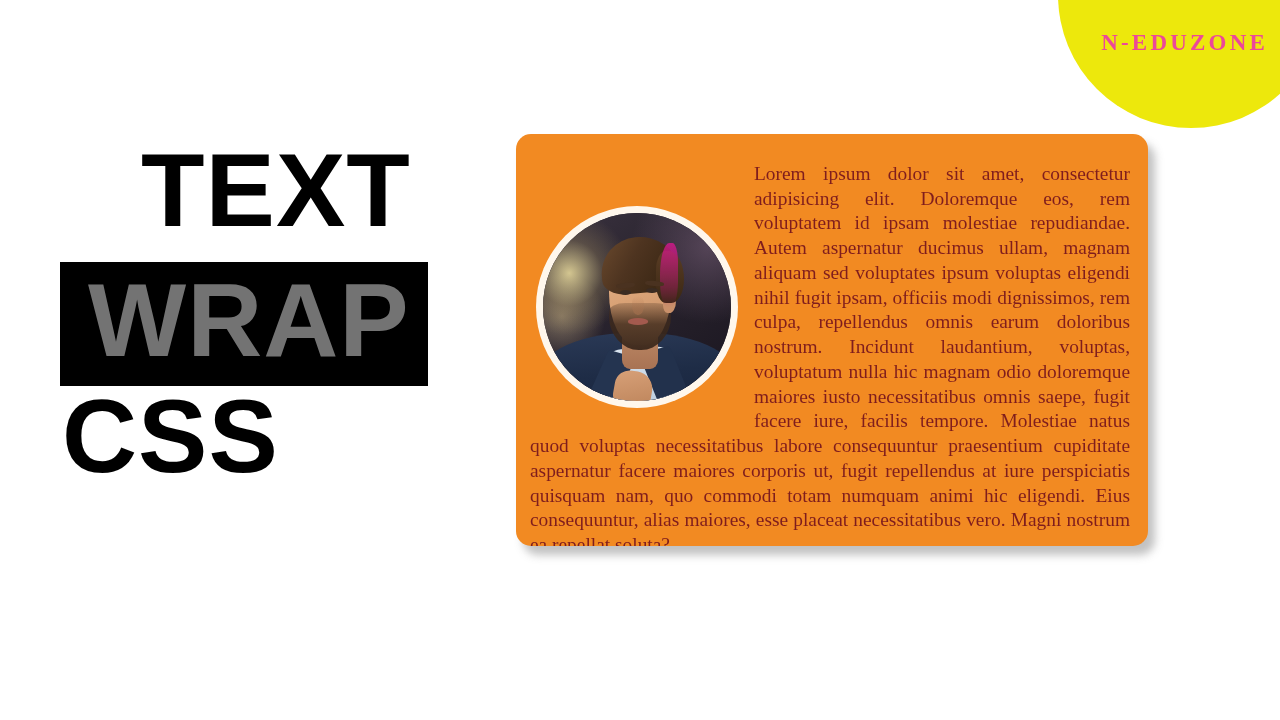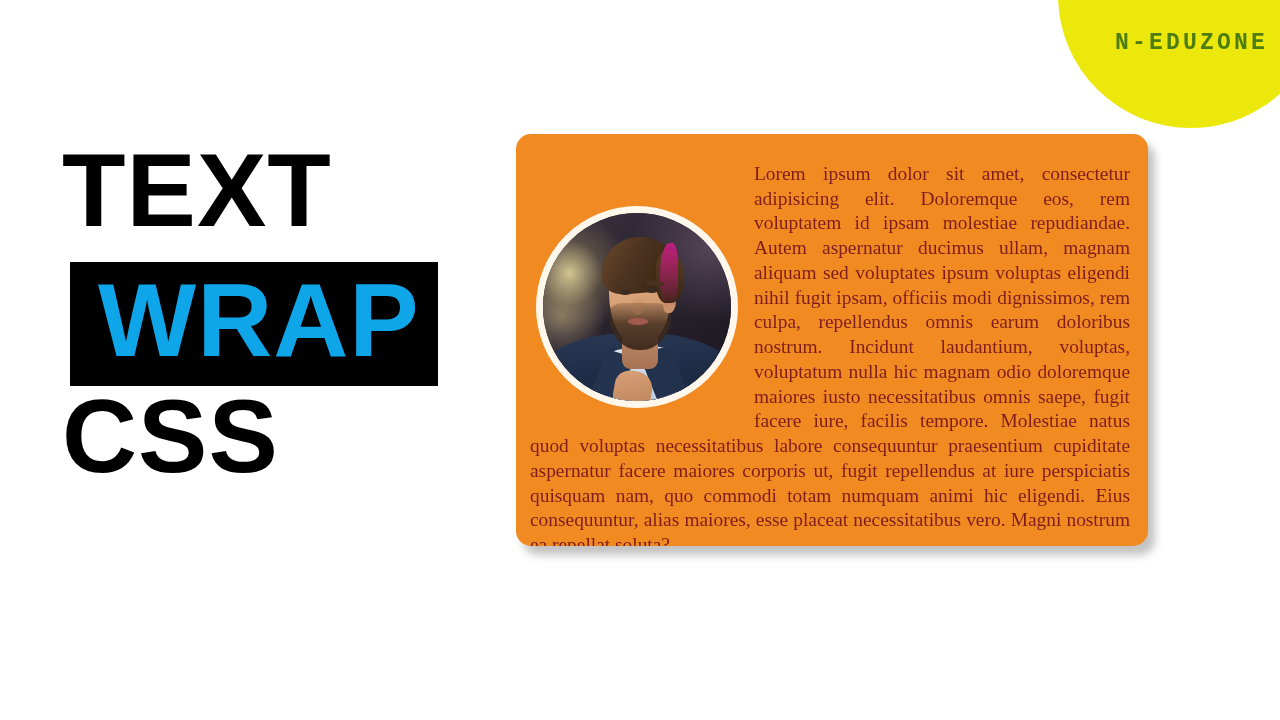--- a/index.html
+++ b/index.html
@@ -33,25 +33,25 @@
     height: 266px;
     border-radius: 50%;
     background: #EDE80C;
     z-index: 5;
   }
   .brand-text {
     position: absolute;
     top: 30px;
     right: 12px;
     z-index: 6;
-    font-family: Liberation Mono, monospace;
+    font-family: Liberation Serif, serif;
     font-weight: 700;
     font-size: 23px;
     letter-spacing: 3.2px;
-    color: #4d7c0f;
+    color: #ec4899;
     white-space: nowrap;
   }
 
   
   .headline {
     position: absolute;
     left: 60px;
     top: 140px;
     width: 430px;
     z-index: 3;
@@ -64,28 +64,29 @@
     letter-spacing: 1px;
     color: #000000;
     margin: 0;
     display: block;
   }
   .headline-line.plain {
     padding-left: 2px;
   }
   .line-text {
     padding-left: 0px;
+    text-align: center;
   }
   .line-wrap-box {
     display: inline-block;
     background: #000000;
-    color: #0ea5e9;
+    color: #737373;
     padding: 6px 18px 14px 28px;
     margin-top: 20px;
-    margin-left: 10px;
+    margin-left: 0;
     line-height: 1.0;
   }
   .line-css {
     padding-left: 16px;
   }
 
   
   .content-card {
     position: absolute;
     left: 516px;

